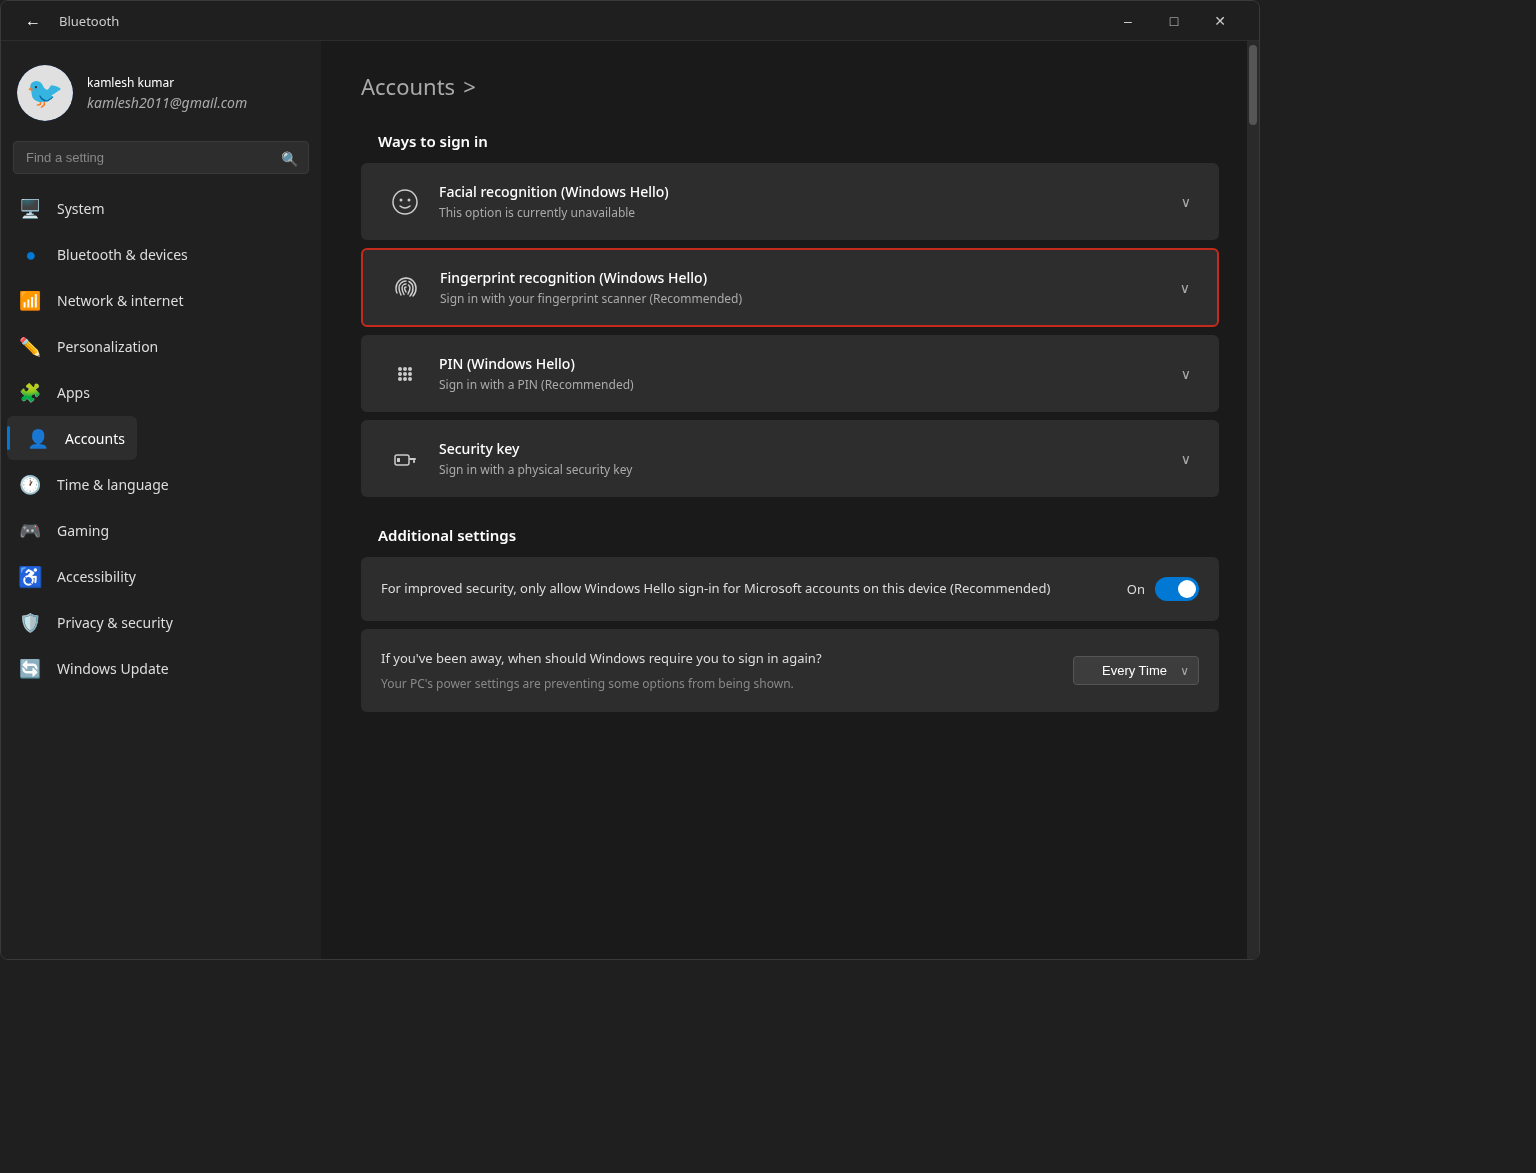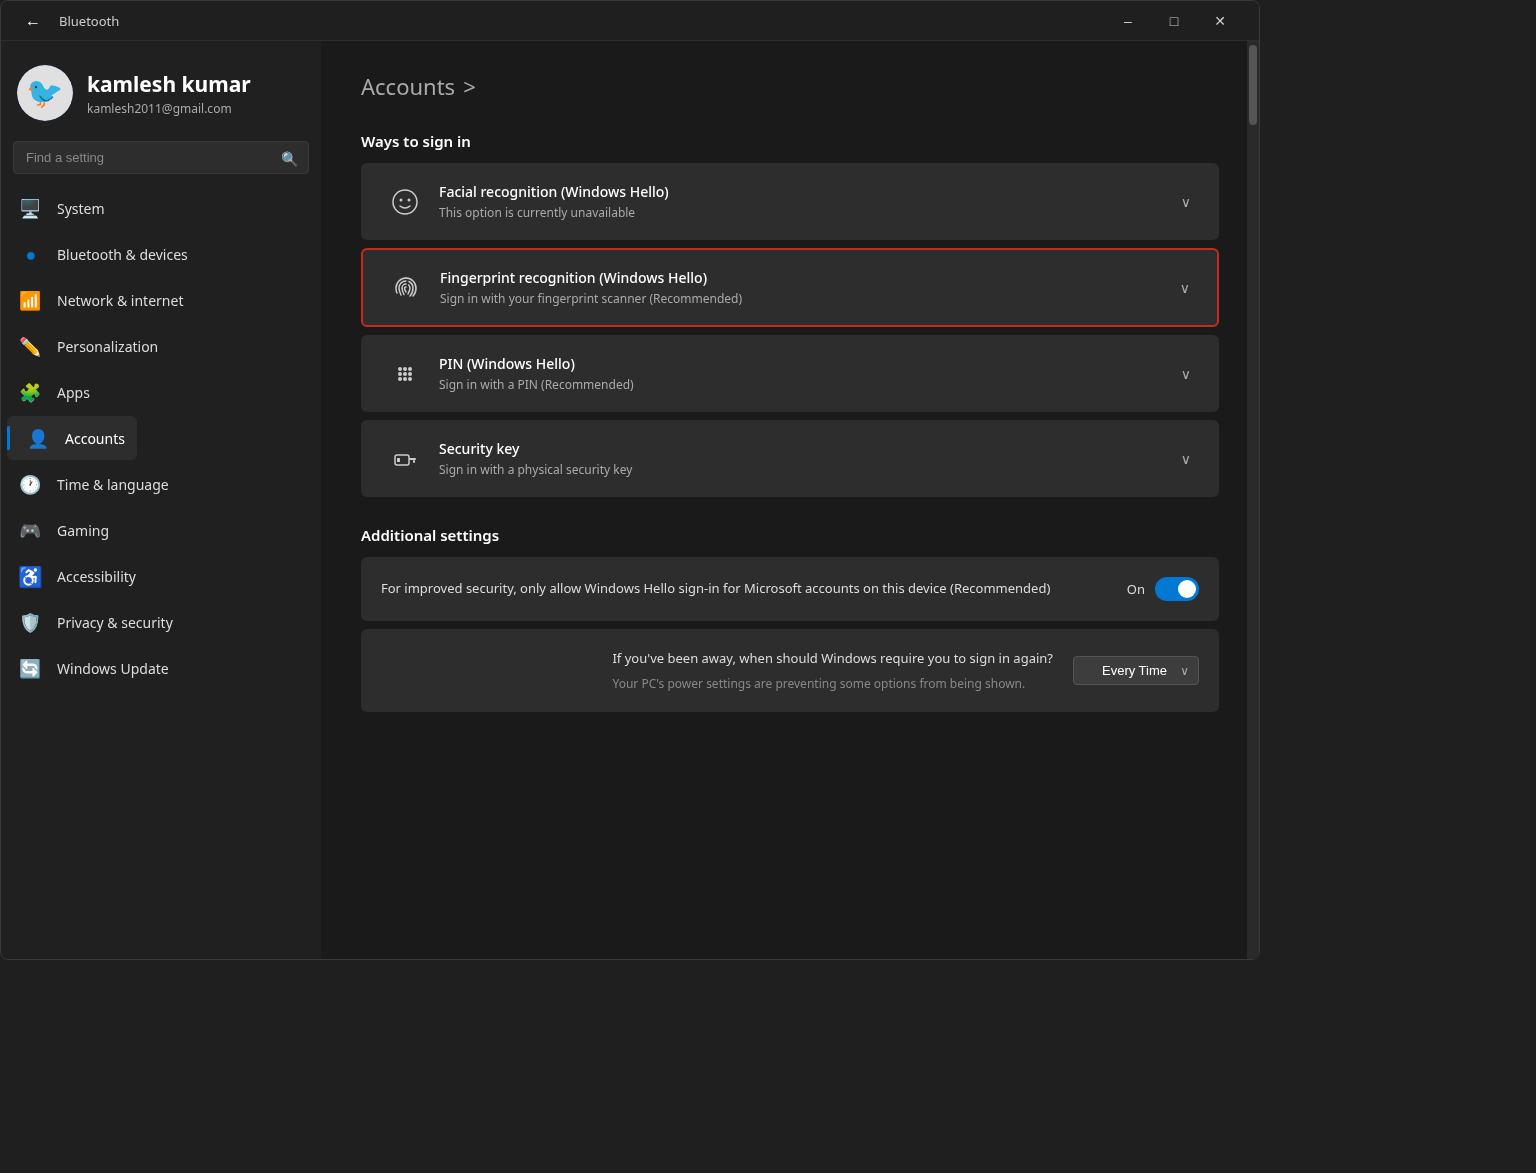--- a/index.html
+++ b/index.html
@@ -86,28 +86,29 @@
       border-radius: 50%;
       background: #2a5298;
       overflow: hidden;
       flex-shrink: 0;
       display: flex;
       align-items: center;
       justify-content: center;
       font-size: 28px;
     }
     .sidebar-user-name {
-      font-size: 21px;
-      font-weight: 700;
+      font-size: 12px;
+      font-weight: 400;
       color: #ffffff;
     }
     .sidebar-user-email {
-      font-size: 12px;
+      font-size: 14px;
       color: #aaaaaa;
       margin-top: 2px;
+      font-style: italic;
     }
     .sidebar-search {
       margin: 0 12px 12px 12px;
       position: relative;
     }
     .sidebar-search input {
       width: 100%;
       background: #2d2d2d;
       border: 1px solid #3a3a3a;
       border-radius: 4px;
@@ -212,20 +213,21 @@
     .breadcrumb-current {
       font-size: 30px;
       font-weight: 700;
       color: #ffffff;
     }
     .section-title {
       font-size: 15px;
       font-weight: 600;
       color: #ffffff;
       margin-bottom: 12px;
+      margin-left: 17px;
     }
     .sign-in-options {
       display: flex;
       flex-direction: column;
       gap: 8px;
       margin-bottom: 28px;
     }
     .option-card {
       background: #2d2d2d;
       border-radius: 6px;
@@ -270,21 +272,21 @@
     }
     .additional-card {
       background: #2d2d2d;
       border-radius: 6px;
       padding: 20px;
       margin-bottom: 8px;
     }
     .additional-row {
       display: flex;
       align-items: center;
-      justify-content: flex-end;
+      justify-content: space-between;
       gap: 20px;
     }
     .additional-text {
       font-size: 13px;
       color: #dddddd;
       flex: 1;
       line-height: 1.5;
     }
     .toggle-area {
       display: flex;

